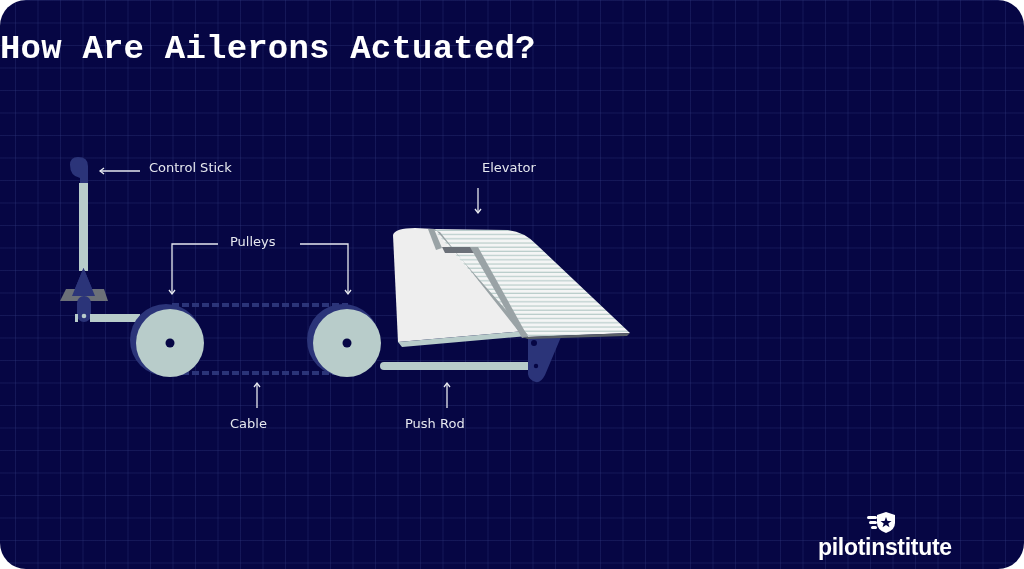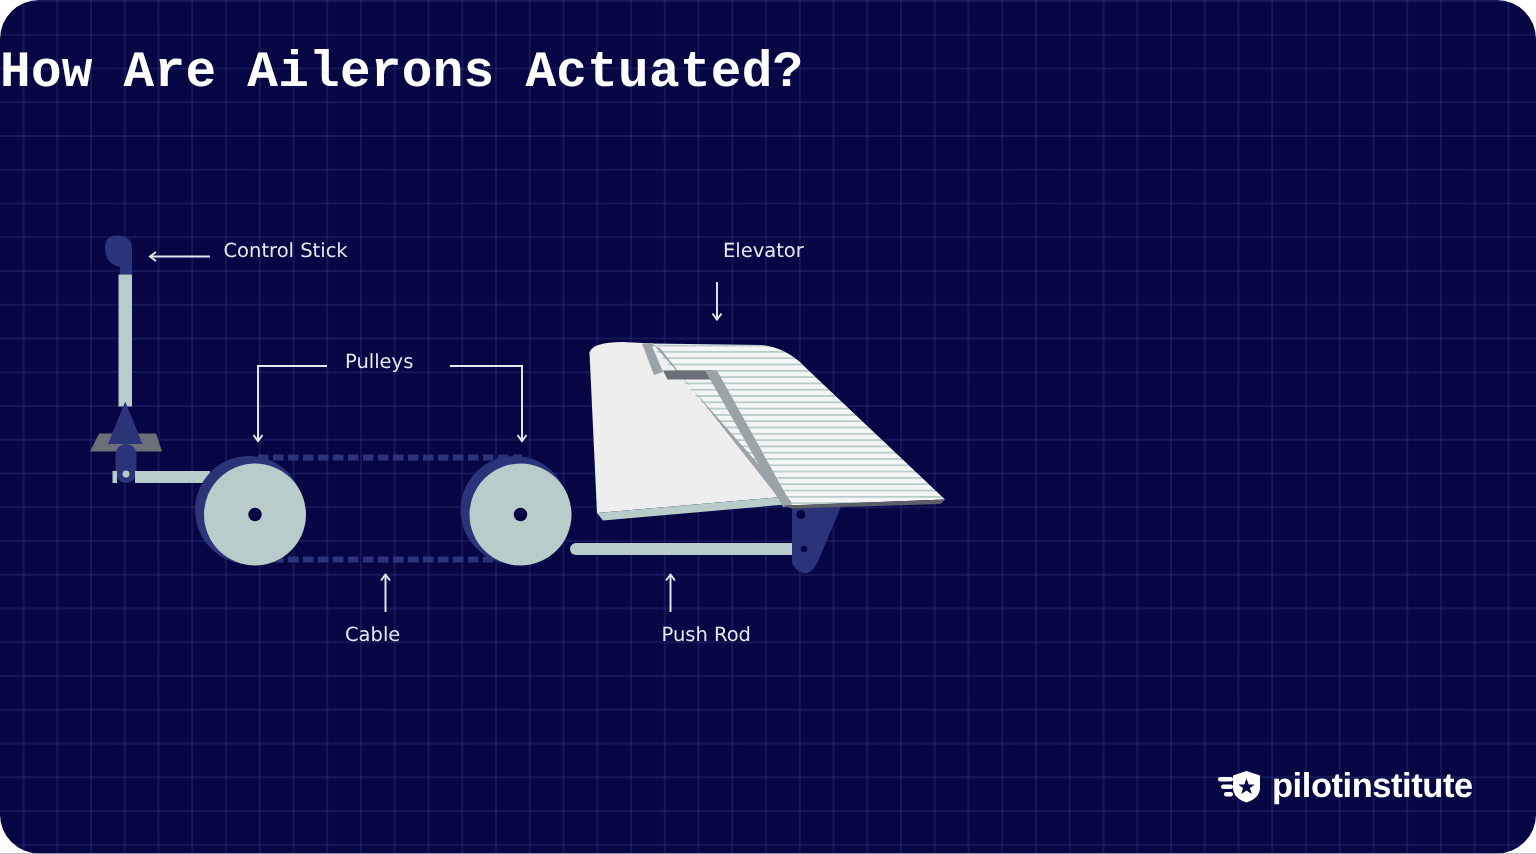--- a/index.html
+++ b/index.html
@@ -24,21 +24,21 @@
       font-size: 13px; white-space: nowrap;
     }
     .body-text {
       position: absolute; left: 672px; top: 207px; width: 330px;
       color: #ffffff; font-family: "DejaVu Sans", sans-serif;
       font-size: 19.5px; line-height: 31.5px;
     }
     .body-text span { display: block; white-space: nowrap; }
     svg.diagram { position: absolute; left: 0; top: 0; }
     .logo {
-      position: absolute; left: 812px; top: 510px; display: flex; align-items: center;
+      position: absolute; left: 812px; top: 510px; display: flex; align-items: center; flex-direction: column;
     }
     .logo-text {
       color: #ffffff; font-family: "Liberation Sans", sans-serif; font-weight: bold;
       font-size: 23px; letter-spacing: -0.3px; margin-left: 6px;
     }
   </style>
 </head>
 <body>
 
 <div class="card">
@@ -125,21 +125,21 @@
 
       <line x1="447" y1="383" x2="447" y2="408"></line>
       <polyline points="444,387 447,383 450,387"></polyline>
     </g>
   </svg>
 
   <div class="lbl" style="left:149px; top:160px;">Control Stick</div>
   <div class="lbl" style="left:230px; top:234px;">Pulleys</div>
   <div class="lbl" style="left:441px; top:160px;margin-left:41px;">Elevator</div>
   <div class="lbl" style="left:230px; top:416px;text-align:center;">Cable</div>
-  <div class="lbl" style="left:405px; top:416px;margin-left:36px;">Push Rod</div>
+  <div class="lbl" style="left:405px; top:416px;">Push Rod</div>
 
 
   <div class="logo">
     <svg width="30" height="24" viewBox="0 0 30 24">
       <rect x="0" y="6" width="10" height="3" rx="1.5" fill="#ffffff"></rect>
       <rect x="2" y="11" width="8" height="3" rx="1.5" fill="#ffffff"></rect>
       <rect x="4" y="16" width="6" height="3" rx="1.5" fill="#ffffff"></rect>
       <path d="M19 2 L28 5 L28 13 Q28 20 19 23 Q10 20 10 13 L10 5 Z" fill="#ffffff"></path>
       <path d="M19 7 L20.5 11 L24.5 11 L21.3 13.4 L22.5 17.3 L19 15 L15.5 17.3 L16.7 13.4 L13.5 11 L17.5 11 Z" fill="#060644"></path>
     </svg>

